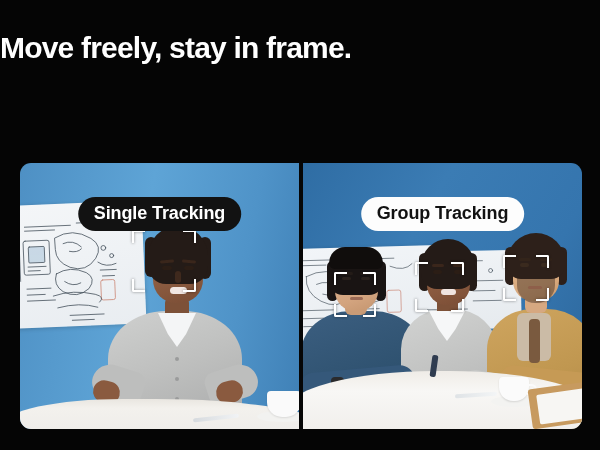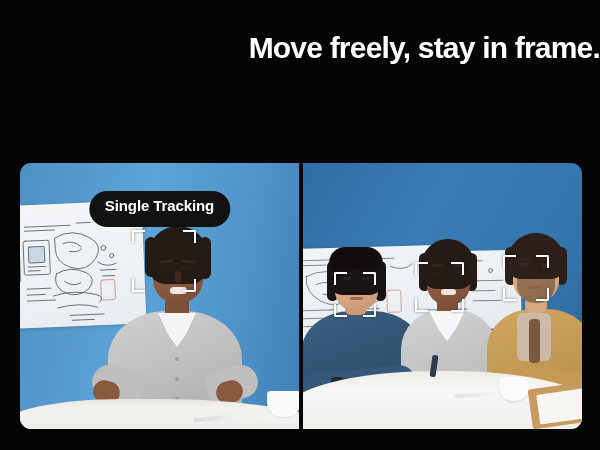--- a/index.html
+++ b/index.html
@@ -5,21 +5,21 @@
   * { margin:0; padding:0; box-sizing:border-box; }
   html,body {
     width:600px; height:450px;
     background:#050505;
     font-family:"Liberation Sans", sans-serif;
     overflow:hidden;
   }
   .page { position:relative; width:600px; height:450px; background:#050505; }
 
   
-  .header { position:absolute; top:0; left:0; width:600px; text-align:right; }
+  .header { position:absolute; top:0; left:0; width:600px; text-align:left; }
   .headline {
     margin-top:31px;
     font-size:30px;
     font-weight:700;
     letter-spacing:-0.8px;
     color:#ffffff;
     line-height:1.15;
   }
   .subhead {
     margin-top:13px;
@@ -180,23 +180,23 @@
     position:absolute; width:13px; height:13px;
     border:2.6px solid #ffffff; filter:drop-shadow(0 0 1.5px rgba(0,0,0,.45));
   }
   .track i.tl { left:0; top:0; border-right:none; border-bottom:none; border-radius:2px 0 0 0; }
   .track i.tr { right:0; top:0; border-left:none; border-bottom:none; border-radius:0 2px 0 0; }
   .track i.bl { left:0; bottom:0; border-right:none; border-top:none; border-radius:0 0 0 2px; }
   .track i.br { right:0; bottom:0; border-left:none; border-top:none; border-radius:0 0 2px 0; }
 
   
   .badge {
-    position:absolute; top:28px; left:50%; transform:translateX(-50%);
-    padding:6px 16px 13px; border-radius:999px;
-    font-size:15px; font-weight:700; letter-spacing:-0.1px;
+    position:absolute; top:34px; left:50%; transform:translateX(-50%);
+    padding:6px 16px 7px; border-radius:999px;
+    font-size:18px; font-weight:700; letter-spacing:-0.1px;
     white-space:nowrap; z-index:9;
   }
   .badge-dark  { background:#121212; color:#ffffff; }
   .badge-light { background:#fdfdfd; color:#121212; }
 </style>
 </head>
 <body>
 
 <div class="page">
 
@@ -369,16 +369,17 @@
           <i class="bl"></i>
           <i class="br"></i>
       </div>
       <div class="track" style="left:200px; top:92px; width:46px; height:46px;">
         <i class="tl"></i>
           <i class="tr"></i>
           <i class="bl"></i>
           <i class="br"></i>
       </div>
 
+      <div class="badge badge-light">Group Tracking</div>
     </div>
 
   </div>
 </div>
 
 </body></html>

